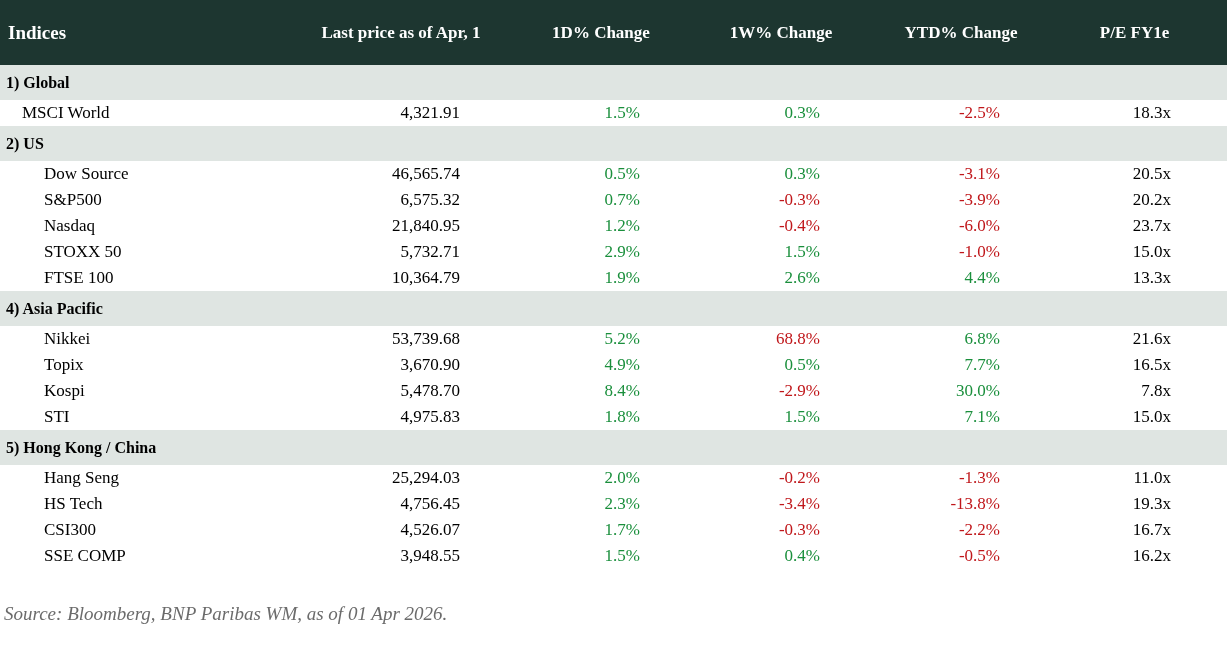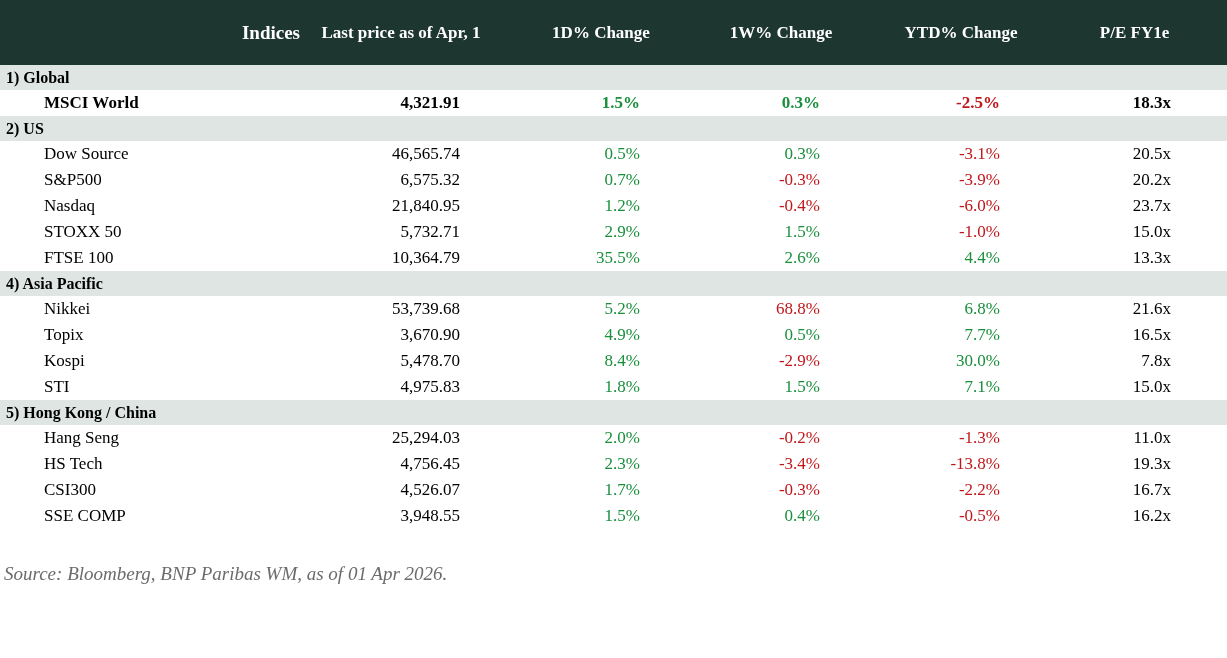--- a/index.html
+++ b/index.html
@@ -32,33 +32,33 @@
   thead th {
     background: #1d3630;
     color: #ffffff;
     font-weight: bold;
     font-size: 17px;
     padding: 0;
     height: 65px;
     vertical-align: middle;
   }
   thead th.h-name {
-    text-align: right;
+    text-align: left;
     padding-left: 8px;
     font-size: 19px;
   }
   thead th.h-num {
     text-align: center;
     padding-right: 18px;
   }
   tbody tr.group-row td {
     background: #dfe5e2;
     font-weight: bold;
     font-size: 16px;
-    height: 25px;
+    height: 35px;
     padding: 0 0 0 6px;
     text-align: left;
     color: #000000;
   }
   tbody tr.data-row td {
     height: 26px;
     font-size: 17px;
     padding: 0;
     background: #ffffff;
   }
@@ -68,21 +68,22 @@
   }
   tbody tr.data-row td.num {
     text-align: right;
     padding-right: 60px;
   }
   tbody tr.data-row td.num.pe {
     padding-right: 56px;
     margin-top: 44px;
   }
   tbody tr.data-row.bold td {
-    font-weight: bold;
+    font-weight: normal;
+    padding-left: 22px;
   }
   .pos { color: #1a8f3c; }
   .neg { color: #c0171b; }
 
   .source {
     margin-top: 34px;
     padding-left: 4px;
     font-style: italic;
     font-size: 19px;
     color: #6b6b6b;
@@ -154,21 +155,21 @@
           <td class="name">STOXX 50</td>
           <td class="num">5,732.71</td>
           <td class="num pos">2.9%</td>
           <td class="num pos">1.5%</td>
           <td class="num neg">-1.0%</td>
           <td class="num pe">15.0x</td>
         </tr>
         <tr class="data-row">
           <td class="name">FTSE 100</td>
           <td class="num">10,364.79</td>
-          <td class="num pos">35.5%</td>
+          <td class="num pos">1.9%</td>
           <td class="num pos">2.6%</td>
           <td class="num pos">4.4%</td>
           <td class="num pe">13.3x</td>
         </tr>
         <tr class="group-row">
           <td colspan="6">4) Asia Pacific</td>
         </tr>
         <tr class="data-row">
           <td class="name">Nikkei</td>
           <td class="num">53,739.68</td>

